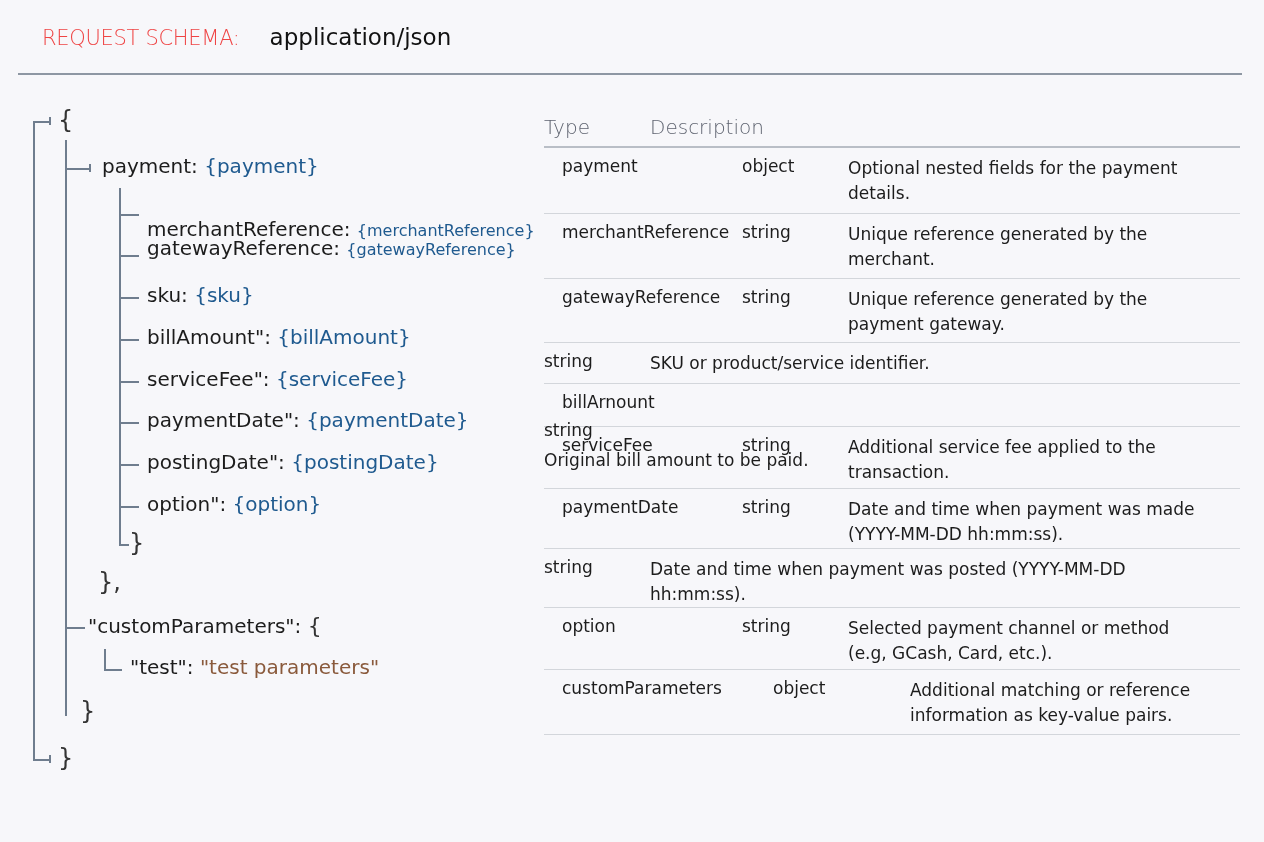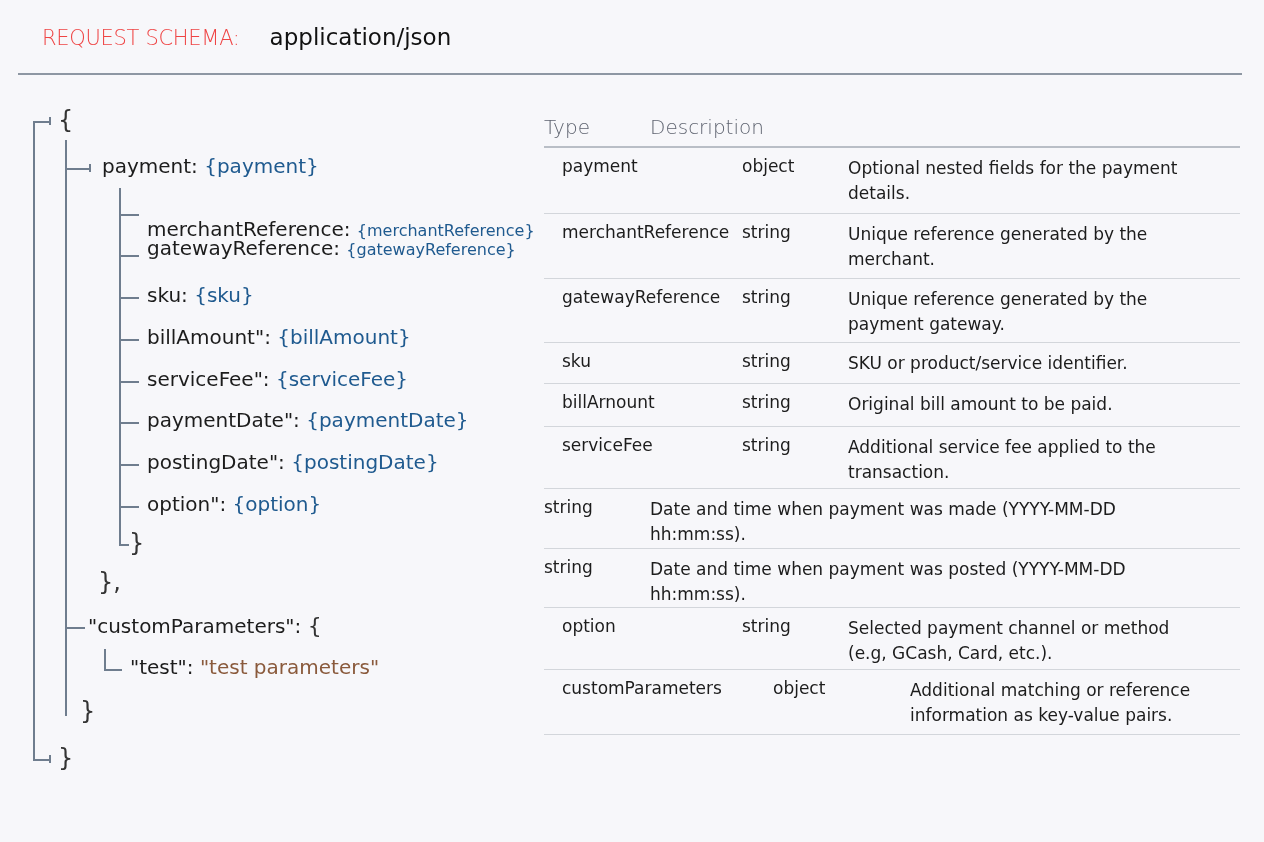--- a/index.html
+++ b/index.html
@@ -176,35 +176,35 @@
       <div class="c1">merchantReference</div>
       <div class="c2">string</div>
       <div class="c3">Unique reference generated by the merchant.</div>
     </div>
     <div class="row" style="height:64px;">
       <div class="c1">gatewayReference</div>
       <div class="c2">string</div>
       <div class="c3">Unique reference generated by the payment gateway.</div>
     </div>
     <div class="row" style="height:41px;">
-      <div class="c1">sku</div>
       <div class="c2">string</div>
       <div class="c3">SKU or product/service identifier.</div>
     </div>
-    <div class="row" style="height:43px;">
+    <div class="row" style="height:43px;flex-direction:column;">
       <div class="c1">billArnount</div>
       <div class="c2">string</div>
       <div class="c3">Original bill amount to be paid.</div>
     </div>
     <div class="row" style="height:62px;">
       <div class="c1">serviceFee</div>
       <div class="c2">string</div>
       <div class="c3">Additional service fee applied to the transaction.</div>
     </div>
     <div class="row" style="height:60px;">
+      <div class="c1">paymentDate</div>
       <div class="c2">string</div>
       <div class="c3">Date and time when payment was made (YYYY-MM-DD hh:mm:ss).</div>
     </div>
     <div class="row" style="height:59px;">
       <div class="c2">string</div>
       <div class="c3">Date and time when payment was posted (YYYY-MM-DD hh:mm:ss).</div>
     </div>
     <div class="row" style="height:62px;">
       <div class="c1">option</div>
       <div class="c2">string</div>

